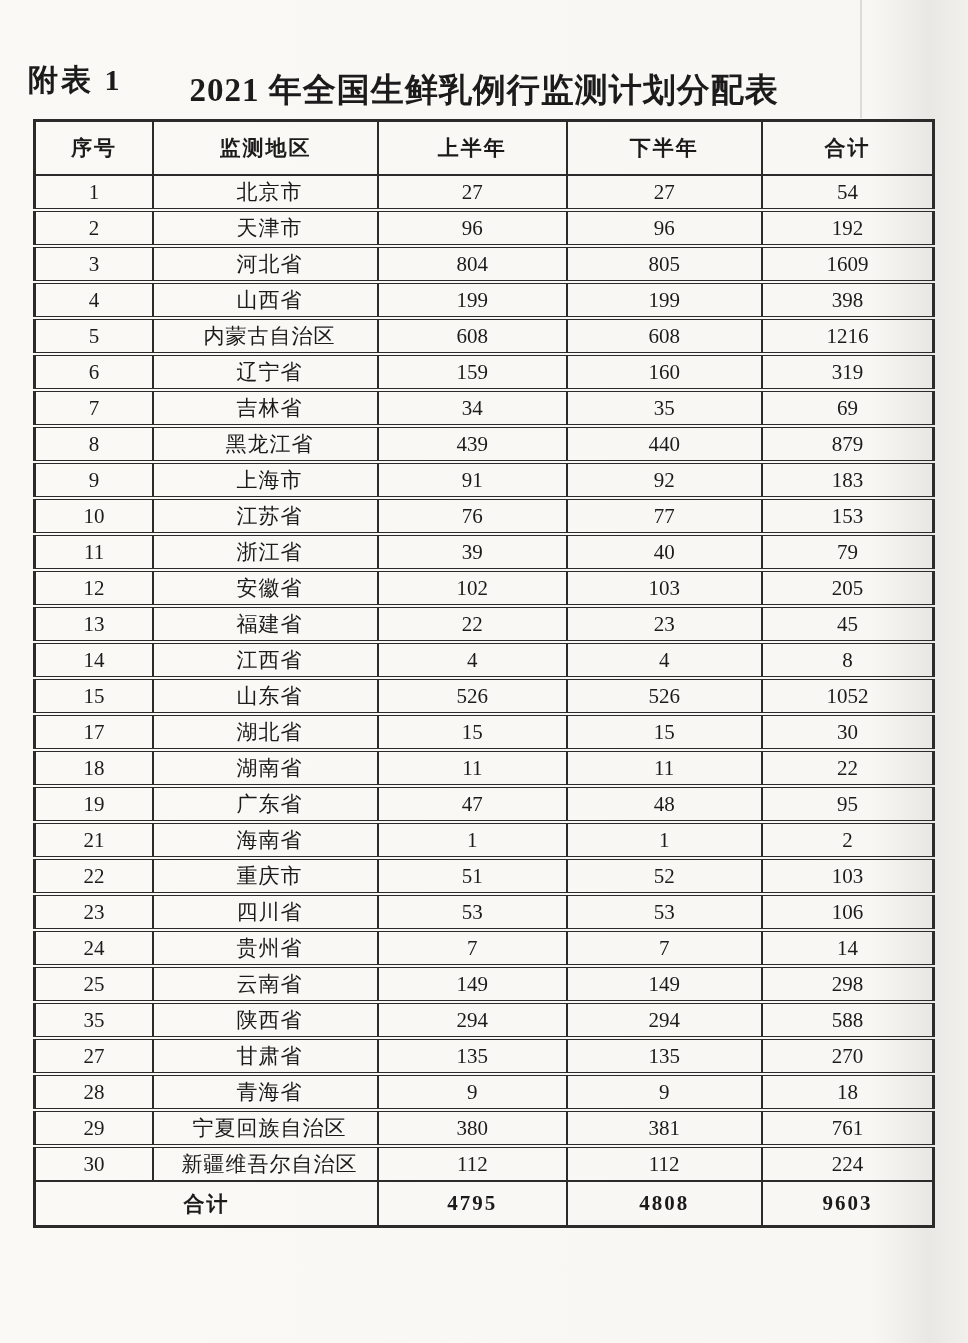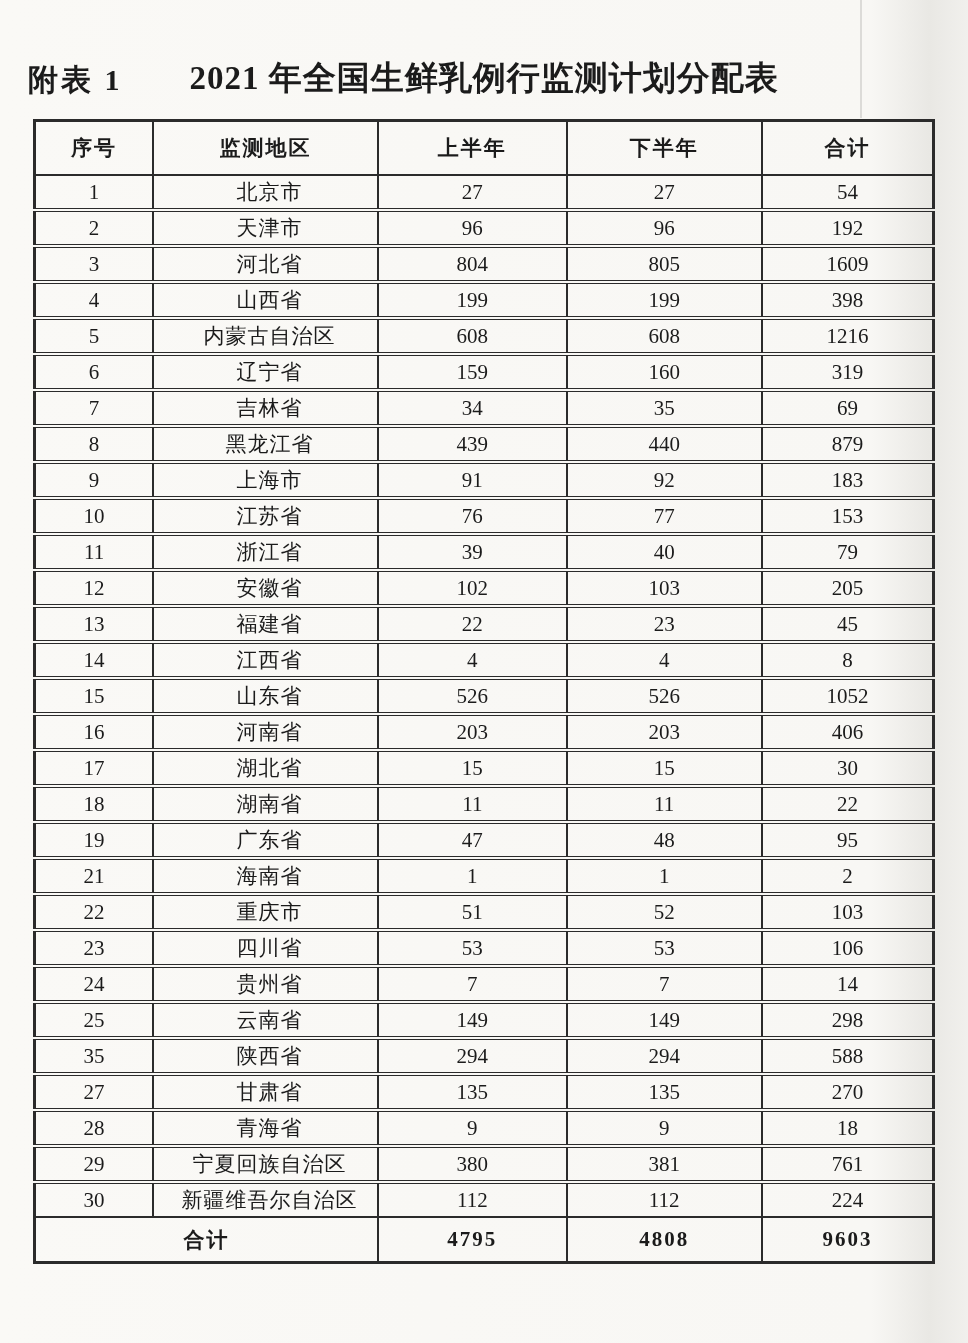--- a/index.html
+++ b/index.html
@@ -21,21 +21,21 @@
     position: absolute;
     top: 12px;
     left: 28px;
     font-size: 30px;
     font-weight: bold;
     letter-spacing: 3px;
     margin-top: 48px;
   }
   .doc-title {
     position: absolute;
-    top: 56px;
+    top: 68px;
     left: 0;
     width: 100%;
     text-align: center;
     font-size: 33px;
     font-weight: bold;
     letter-spacing: 1px;
   }
   table.monitor {
     position: absolute;
     top: 119px;
@@ -215,27 +215,20 @@
           <td>8</td>
         </tr>
         <tr>
           <td>15</td>
           <td class="region">山东省</td>
           <td>526</td>
           <td>526</td>
           <td>1052</td>
         </tr>
         <tr>
-          <td>16</td>
-          <td class="region">河南省</td>
-          <td>203</td>
-          <td>203</td>
-          <td>406</td>
-        </tr>
-        <tr>
           <td>17</td>
           <td class="region">湖北省</td>
           <td>15</td>
           <td>15</td>
           <td>30</td>
         </tr>
         <tr>
           <td>18</td>
           <td class="region">湖南省</td>
           <td>11</td>

